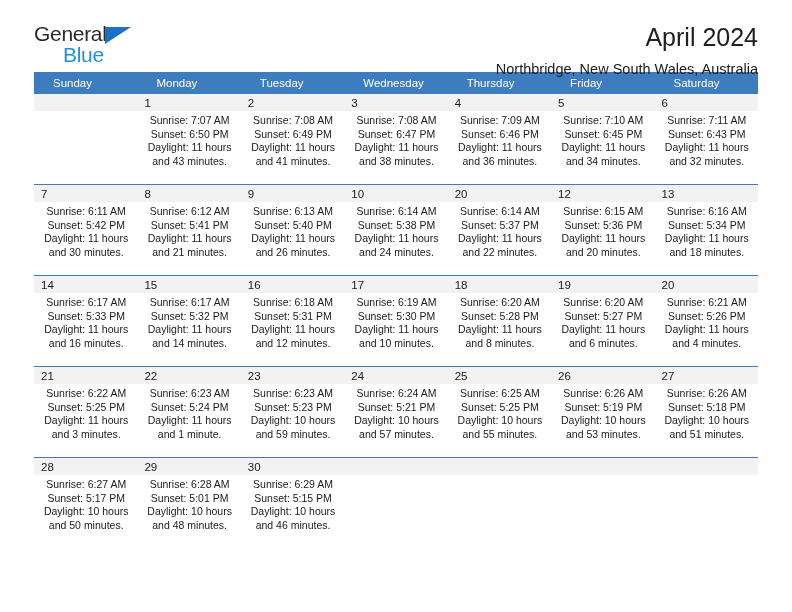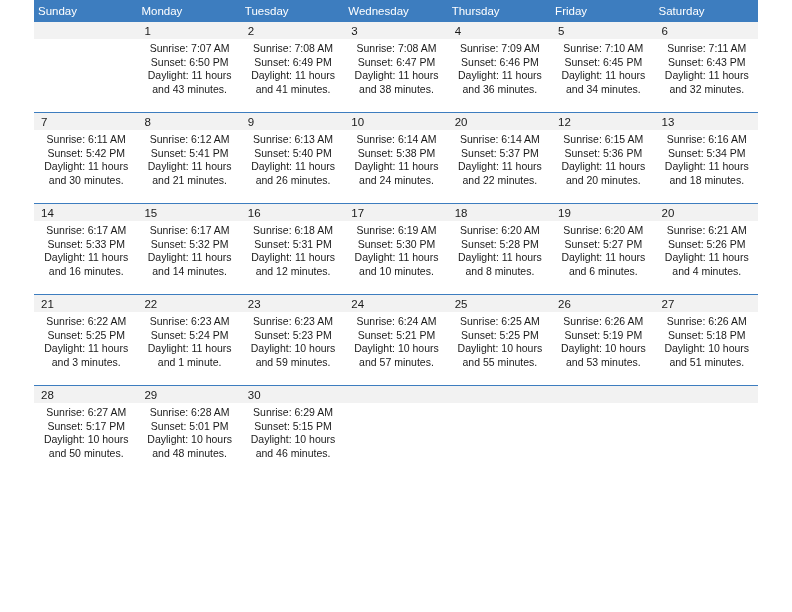--- a/index.html
+++ b/index.html
@@ -87,21 +87,21 @@
     width: 724px;
     border-collapse: collapse;
     table-layout: fixed;
   }
   .calendar th {
     background: #3d7dbf;
     color: #ffffff;
     font-size: 11.5px;
     font-weight: normal;
     text-align: left;
-    padding: 5px 0 5px 4px;
+    padding: 5px 0 5px 19px;
     height: 20px;
     box-sizing: border-box;
     margin-top: 16px;
   }
   .week-row > td {
     border-top: 1.5px solid #3d7dbf;
     padding: 0;
     vertical-align: top;
     height: 90px;
     box-sizing: border-box;
@@ -138,20 +138,31 @@
   }
   .blank .daynum-band {
     background: #f2f2f2;
   }
 </style>
 </head>
 <body>
 
 <div class="page">
 
+  <div class="header">
+    <div class="logo">
+      <span class="logo-general">General</span>
+      <span class="logo-tri"></span>
+      <span class="logo-blue">Blue</span>
+    </div>
+    <div class="title-block">
+      <h1 class="cal-title">April 2024</h1>
+      <h2 class="cal-subtitle">Northbridge, New South Wales, Australia</h2>
+    </div>
+  </div>
 
   <table class="calendar">
     <thead>
       <tr>
         <th>Sunday</th>
         <th>Monday</th>
         <th>Tuesday</th>
         <th>Wednesday</th>
         <th>Thursday</th>
         <th>Friday</th>

